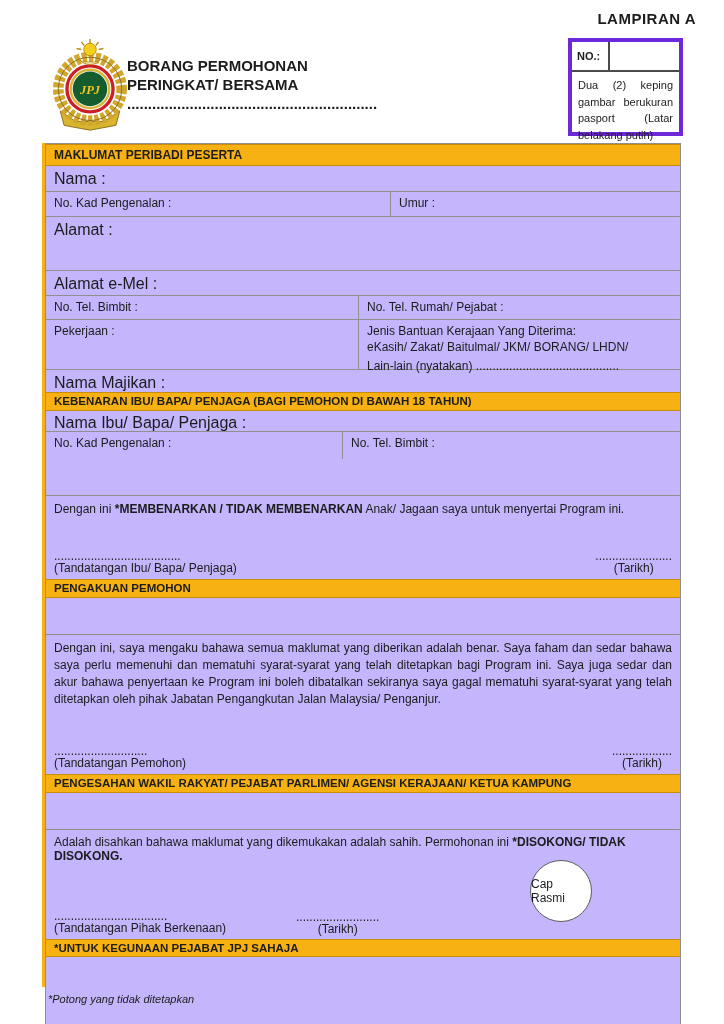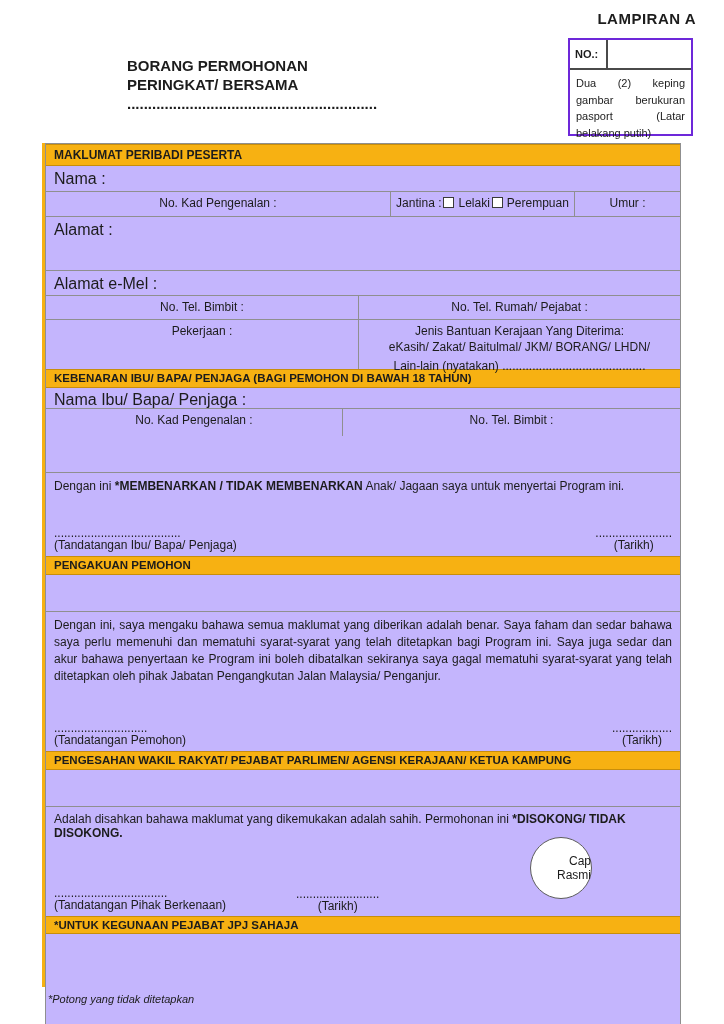--- a/index.html
+++ b/index.html
@@ -7,57 +7,57 @@
   body {
     width:724px; height:1024px; position:relative;
     font-family:"Liberation Sans", sans-serif; color:#1c1c1c;
   }
   .page { position:absolute; inset:0; background:#fff; }
 
   
   .lampiran { position:absolute; top:10px; right:28px; font-size:15px; font-weight:bold; letter-spacing:.5px; }
   .logo { position:absolute; left:46px; top:38px; width:88px; height:96px; }
   .titleblock { position:absolute; left:127px; top:56px; width:420px; font-size:15px; font-weight:bold; line-height:19px; }
-  .photo-box { position:absolute; left:568px; top:38px; width:125px; height:98px; border:2px solid #6d28d9; background:#fff; }
+  .photo-box { position:absolute; left:568px; top:38px; width:115px; height:98px; border:4px solid #6d28d9; background:#fff; }
   .photo-box .no-cell { position:relative; height:30px; border-bottom:2px solid #4a4a4a; }
   .photo-box .no-cell .no-label { position:absolute; left:5px; top:8px; font-size:11px; font-weight:bold; }
   .photo-box .no-cell .vline { position:absolute; left:36px; top:0; width:2px; height:100%; background:#4a4a4a; }
   .photo-box .instr { padding:5px 6px; font-size:11px; line-height:1.5; text-align:justify; }
 
   
   .yellow-edge { position:absolute; left:42px; top:143px; width:3px; height:844px; background:#F7B112; }
   .tbl { position:absolute; left:45px; top:143px; width:636px; border:1px solid #8f8f8f; background:#c4b5fd; }
   .band { background:#F7B112; border-top:1px solid #c88e0b; border-bottom:1px solid #c88e0b;
           font-weight:bold; font-size:12px; padding:3px 8px; height:22px; }
   .band.small { height:19px; padding:2px 8px; font-size:11.5px; }
   .row { border-top:1px solid #8f8f8f; font-size:16px; padding:4px 8px; }
   .row:first-child, .band + .row { border-top:none; }
   .flexrow { display:flex; border-top:1px solid #8f8f8f; font-size:12px; padding:0; }
-  .cell { padding:4px 8px;text-align:center; }
+  .cell { padding:4px 8px; }
   .cell + .cell { border-left:1px solid #8f8f8f; }
   .h25{height:25px;} .h24{height:24px;} .h54{height:54px;}
   .h23{height:23px;} .h20{height:20px; padding-top:3px;}
 
   .cb { display:inline-block; width:11px; height:11px; border:1.5px solid #3a3a3a;
         vertical-align:-1px; margin:0 4px 0 2px; background:#fff; }
 
   .bigcell { position:relative; border-top:1px solid #8f8f8f; font-size:12px;margin-top:36px; }
   .statement { padding:6px 8px; }
   .para { padding:5px 8px 0 8px; text-align:justify; line-height:1.42; }
   .sigrow { position:absolute; left:8px; right:8px; bottom:3px; display:flex;
             justify-content:space-between; align-items:flex-end; font-size:12px; }
   .sig { display:inline-block; }
   .sig .dots { display:block; line-height:9px; letter-spacing:0; }
   .sig .lbl { display:block; line-height:15px; }
   .sig.right { text-align:right; }
   .sig.right .lbl { text-align:center; }
 
   .stamp { position:absolute; left:484px; top:30px; width:62px; height:62px;
            border:1px solid #5c5c5c; border-radius:50%; display:flex; flex-direction:column;
-           justify-content:center; align-items:flex-end; font-size:12px; line-height:1.2; background:#fff; }
+           justify-content:center; align-items:flex-start; font-size:12px; line-height:1.2; background:#fff; }
 
   .tarikh-mid { position:absolute; left:250px; bottom:3px; text-align:center; font-size:12px; }
   .tarikh-mid .dots { display:block; line-height:9px; }
 
   .footer-note { position:absolute; left:48px; top:993px; font-size:11px; font-style:italic; }
   b { font-weight:bold; }
 </style>
 </head>
 <body>
 
@@ -66,42 +66,59 @@
   <div class="lampiran">LAMPIRAN A</div>
 
   <div class="photo-box">
     <div class="no-cell">
       <span class="no-label">NO.:</span>
       <span class="vline"></span>
     </div>
     <div class="instr">Dua (2) keping gambar berukuran pasport (Latar belakang putih)</div>
   </div>
 
+  <div class="logo">
+    <svg viewBox="0 0 90 100" width="88" height="96" aria-hidden="true">
+      <path d="M14 76 L30 87 L60 87 L76 76 L72 91 L45 96 L18 91 Z" fill="#d8b52d" stroke="#8a6d1d" stroke-width="1"></path>
+      <circle cx="45" cy="53" r="33" fill="none" stroke="#d1a62c" stroke-width="11" stroke-dasharray="5 2"></circle>
+      <circle cx="45" cy="53" r="33" fill="none" stroke="#8a6d1d" stroke-width="1"></circle>
+      <circle cx="45" cy="53" r="24" fill="#ffffff" stroke="#cc2027" stroke-width="3.5"></circle>
+      <circle cx="45" cy="53" r="20" fill="none" stroke="#d8b63a" stroke-width="2.5"></circle>
+      <circle cx="45" cy="53" r="18" fill="#155c2e"></circle>
+      <text x="45" y="58" text-anchor="middle" font-size="13" font-weight="bold" font-style="italic" fill="#f3c821" font-family="Liberation Serif, serif">JPJ</text>
+      <g stroke="#b98f12" stroke-width="1.5">
+        <line x1="45" y1="1" x2="45" y2="6"></line>
+          <line x1="36" y1="4" x2="39" y2="8"></line>
+        <line x1="54" y1="4" x2="51" y2="8"></line>
+          <line x1="31" y1="11" x2="36" y2="12"></line>
+        <line x1="59" y1="11" x2="54" y2="12"></line>
+      </g>
+      <circle cx="45" cy="12" r="6.5" fill="#f5cd1b" stroke="#b98f12" stroke-width="1"></circle>
+      <path d="M34 22 A 12 9 0 0 0 56 22 L53 25 L37 25 Z" fill="#ffffff" stroke="#b98f12" stroke-width="1"></path>
+    </svg>
+  </div>
 
   <div class="titleblock">
     <div>BORANG PERMOHONAN</div>
     <div>PERINGKAT/ BERSAMA ............................................................</div>
   </div>
 
   <div class="yellow-edge"></div>
 
   <div class="tbl">
 
     <div class="band">MAKLUMAT PERIBADI PESERTA</div>
 
     <div class="row h25">
       <span>Nama :</span>
     </div>
 
     <div class="flexrow" style="height:25px;">
       <div class="cell" style="width:344px;">
         <span>No. Kad Pengenalan :</span>
-      </div>
-      <div class="cell" style="width:184px; padding:4px 3px;">
-        <span>Jantina :</span><span class="cb"></span><span>Lelaki</span><span class="cb"></span><span>Perempuan</span>
       </div>
       <div class="cell" style="flex:1;">
         <span>Umur :</span>
       </div>
     </div>
 
     <div class="row h54">
       <span>Alamat :</span>
     </div>
 
@@ -122,20 +139,23 @@
       <div class="cell" style="width:312px;">
         <span>Pekerjaan :</span>
       </div>
       <div class="cell" style="flex:1; line-height:1.3;">
         <div>Jenis Bantuan Kerajaan Yang Diterima:</div>
         <div>eKasih/ Zakat/ Baitulmal/ JKM/ BORANG/ LHDN/</div>
         <div style="margin-top:4px;">Lain-lain (nyatakan) ...........................................</div>
       </div>
     </div>
 
+    <div class="row h23">
+      <span>Nama Majikan :</span>
+    </div>
 
     <div class="band small">KEBENARAN IBU/ BAPA/ PENJAGA (BAGI PEMOHON DI BAWAH 18 TAHUN)</div>
 
     <div class="row h20">
       <span>Nama Ibu/ Bapa/ Penjaga :</span>
     </div>
 
     <div class="flexrow" style="height:28px;">
       <div class="cell" style="width:296px;">
         <span>No. Kad Pengenalan :</span>

